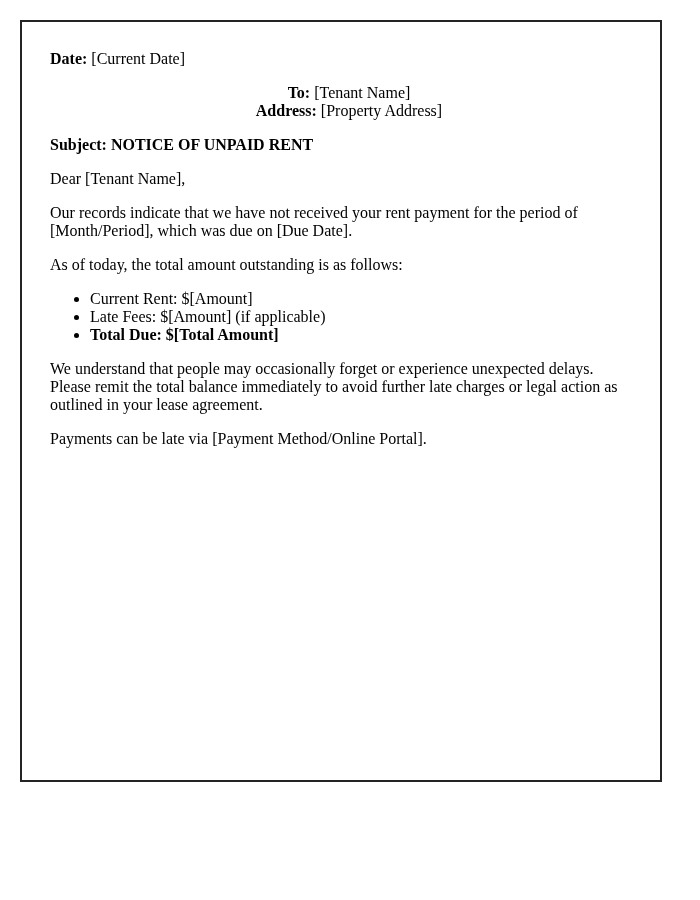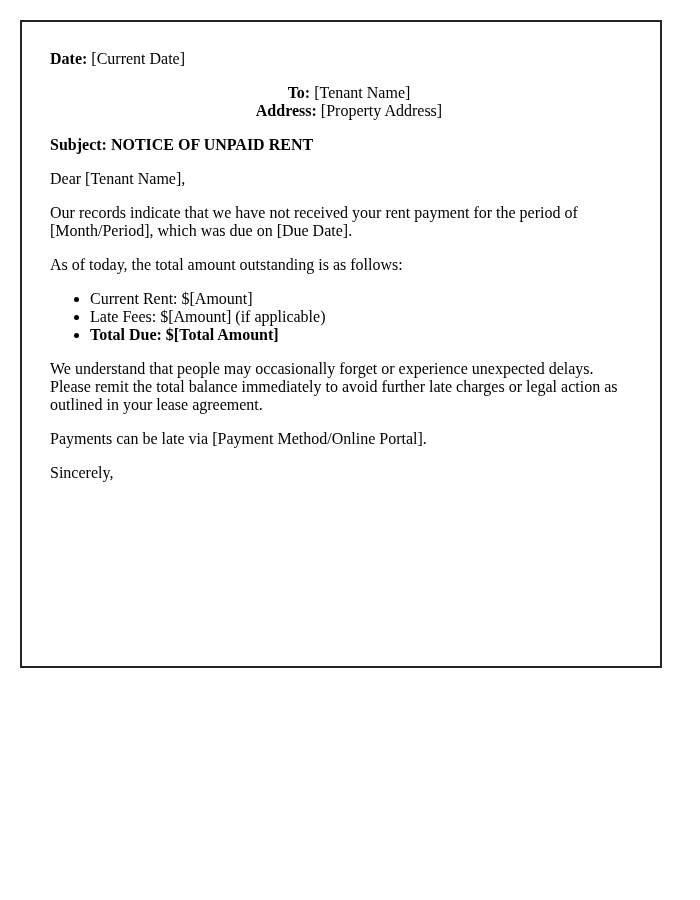--- a/index.html
+++ b/index.html
@@ -7,21 +7,21 @@
     padding: 0;
     width: 700px;
     height: 900px;
     background: #ffffff;
   }
   .letter-page {
     position: absolute;
     left: 20px;
     top: 20px;
     width: 642px;
-    height: 648px;
+    height: 762px;
     box-sizing: border-box;
     border: 2px solid #242424;
     background: #ffffff;
     padding: 12px 12px 12px 28px;
     font-family: "Liberation Serif", "DejaVu Serif", serif;
     font-size: 16px;
     line-height: 18px;
     color: #000000;
     overflow: hidden;
   }
@@ -78,16 +78,15 @@
   </ul>
 
   <div class="para preline">We understand that people may occasionally forget or experience unexpected delays.
 Please remit the total balance immediately to avoid further late charges or legal action as
 outlined in your lease agreement.</div>
 
 
   <div class="para">Payments can be late via [Payment Method/Online Portal].</div>
 
 
-  <div class="para">Sincerely,</div>
 
 
 </div>
 
 </body></html>

